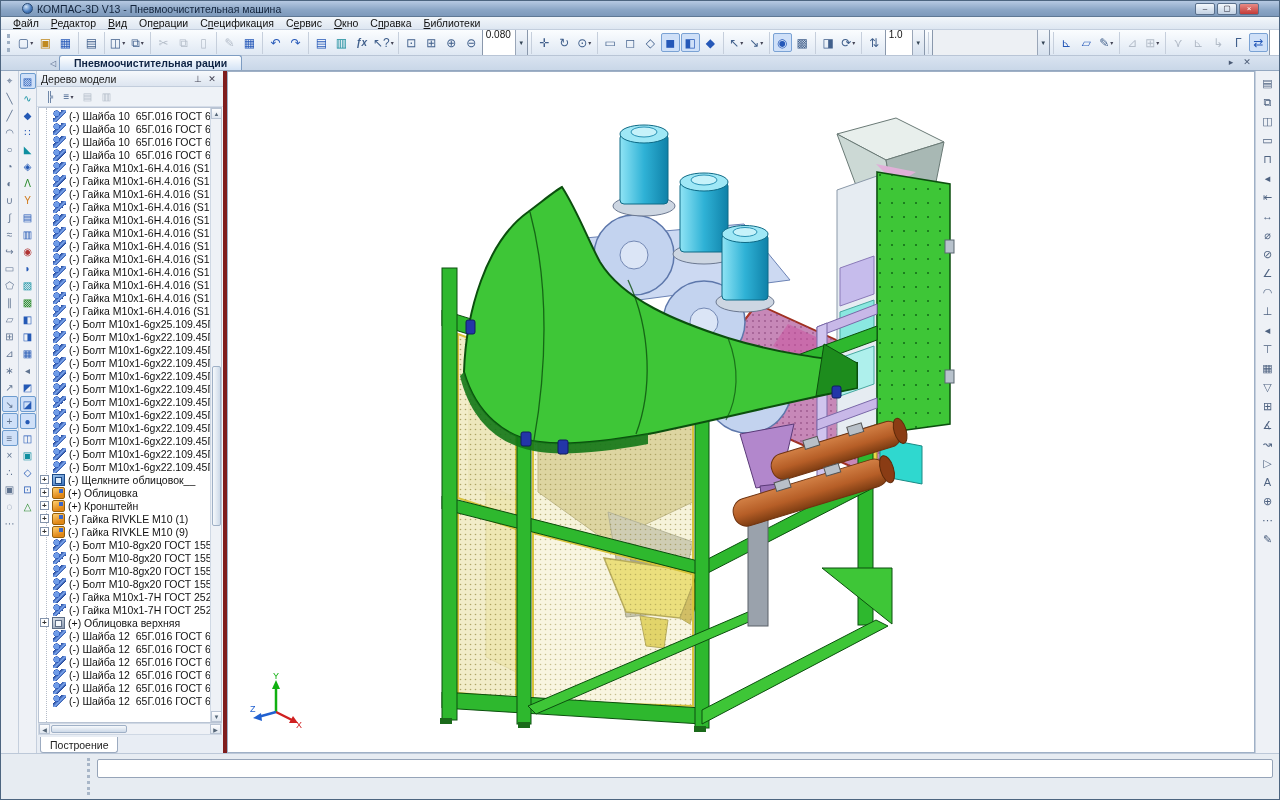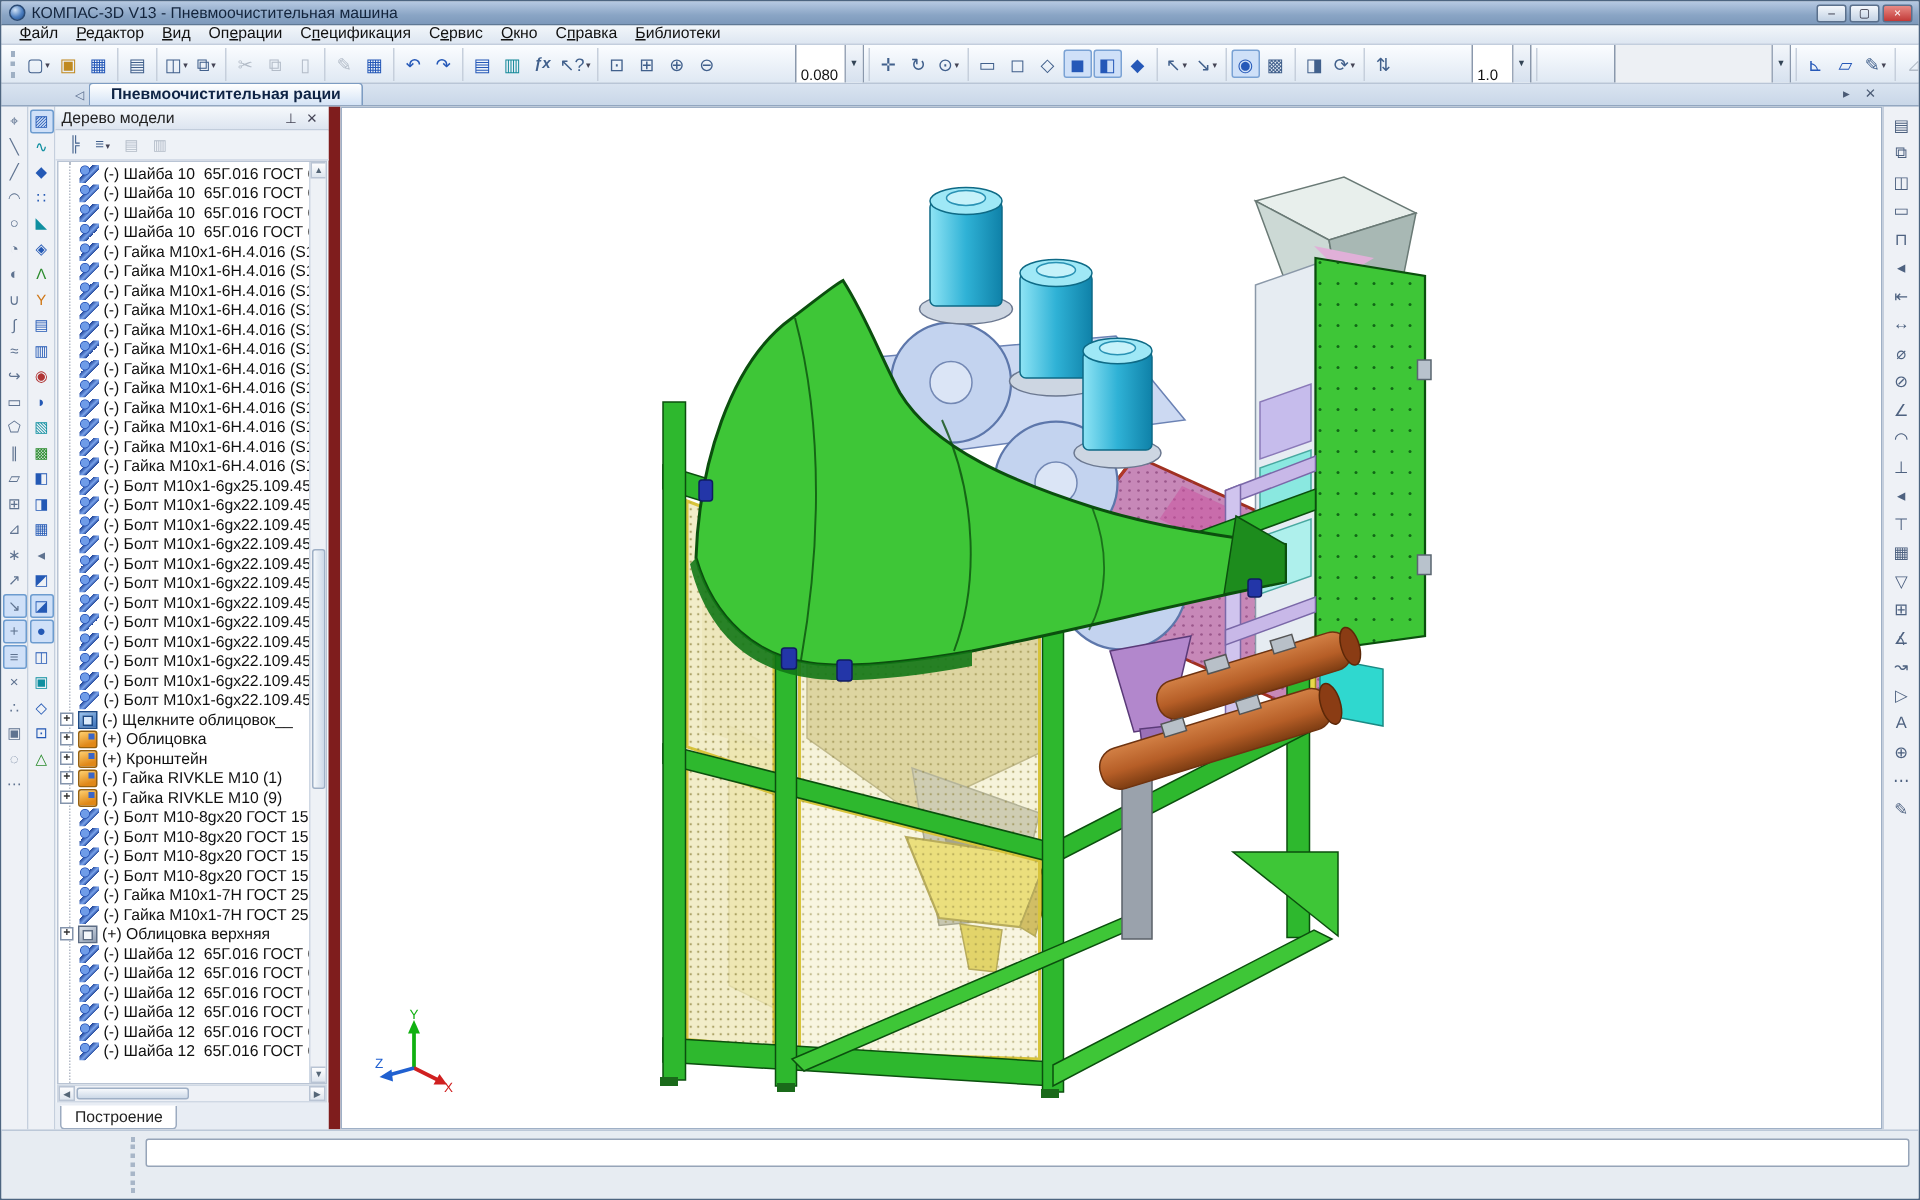--- a/index.html
+++ b/index.html
@@ -2,47 +2,47 @@
 <html style="--green-main: #3ec637; --green-mid: #2da72c; --green-dark: #0f7d14; --frame-green: #2eb82e; --cyan-motor: #38bede; --cyan-light: #8fe4f5; --housing: #c3d3ef; --housing-edge: #5d77ab; --mesh-yellow: #efe9bb; --deck-pink: #c788b8; --hopper-grey: #ccd9d5; --pipe-orange: #b65e27; --funnel-yellow: #e8d84b; --purple-part: #b287cc; --teal-patch: #2fd8cf; --axis-x: #d02020; --axis-y: #10b010; --axis-z: #2060d0;"><head>
 <meta charset="utf-8">
 <style>
   html,body{margin:0;padding:0;width:1280px;height:800px;overflow:hidden;
     font-family:"Liberation Sans",sans-serif;background:#98aec8;}
   *{box-sizing:border-box;}
   .app{width:1280px;height:800px;display:flex;flex-direction:column;border:1px solid #4d6580;background:#e6ecf4;}
 
   
   .titlebar{height:16px;background:linear-gradient(#b6c9e2,#8aa5c5 60%,#7d99bb);display:flex;align-items:center;
-    padding:0 4px;font-size:10.5px;color:#13243c;border-bottom:1px solid #5f7894;}
+    padding:0 20px;font-size:10.5px;color:#13243c;border-bottom:1px solid #5f7894;}
   .appicon{width:11px;height:11px;border-radius:50%;margin:0 4px 0 1px;
     background:radial-gradient(circle at 35% 30%,#cfe2f6,#4d7fc0 55%,#1c4a86);border:1px solid #2a4a74;}
   .titletext{flex:1;white-space:nowrap;overflow:hidden;}
   .winbtns{display:flex;gap:2px;}
   .wbtn{width:20px;height:12px;border:1px solid #5a708c;border-radius:2px;background:linear-gradient(#f4f8fc,#c3d2e4);
     font-size:8px;line-height:10px;text-align:center;color:#223;}
   .wbtn.close{background:linear-gradient(#e88a84,#c23a38);color:#fff;}
 
   
-  .menubar{height:13px;background:linear-gradient(#f2f6fa,#dde6f1);display:flex;align-items:flex-end;padding-left:6px;
+  .menubar{height:13px;background:linear-gradient(#f2f6fa,#dde6f1);display:flex;align-items:center;padding-left:6px;
     font-size:10.5px;color:#111;border-bottom:1px solid #c3cedd;}
   .menu-item{padding:0 6px;height:13px;line-height:13px;cursor:default;}
   .menu-item u{text-decoration:underline;}
 
   
   .toolbar{height:26px;background:linear-gradient(#fbfdff,#dfe8f3);display:flex;align-items:center;
     border-bottom:1px solid #b9c5d6;padding-left:4px;overflow:hidden;}
   .tgrp{display:flex;align-items:center;gap:1px;padding:0 3px;height:22px;border-right:1px solid #c6cfdc;flex:none;}
   .tb{min-width:19px;height:19px;display:flex;align-items:center;justify-content:center;font-size:12px;
     color:#41608c;border:1px solid transparent;border-radius:2px;position:relative;}
   .tb.dis{color:#b3bcc8;}
   .tb.pressed{background:#cfe0f8;border-color:#7aa2d4;}
   .tb.c-blue{color:#2558b8;} .tb.c-gold{color:#c08a20;} .tb.c-teal{color:#168a9a;}
   .tb .fx{font-size:10px;font-style:italic;font-weight:bold;}
   .darr{font-size:6px;margin-left:1px;color:#445;}
-  .combo{display:flex;align-items:flex-end;height:29px;border:1px solid #8a98ac;background:#fff;font-size:10px;color:#111;margin-left:48px;}
+  .combo{display:flex;align-items:flex-start;height:29px;border:1px solid #8a98ac;background:#fff;font-size:10px;color:#111;}
   .combo .cval{padding:0 3px;flex:1;text-align:left;}
   .combo .ca{width:12px;align-self:stretch;background:linear-gradient(#f4f7fb,#d5e0ee);border-left:1px solid #9aa6b8;
     font-size:6px;display:flex;align-items:center;justify-content:center;color:#345;}
   .combo.dis{background:#edf0f4;}
   .grip{width:4px;height:18px;border-left:3px dotted #9fb0c4;margin:0 2px;flex:none;}
 
   
   .tabbar{height:15px;background:linear-gradient(#d9e3f0,#c9d7e8);display:flex;align-items:flex-end;
     border-bottom:1px solid #93a7c0;font-size:10.5px;position:relative;}
   .tabscroll{width:12px;height:13px;font-size:8px;color:#55688a;display:flex;align-items:center;justify-content:center;margin-left:46px;}
@@ -56,21 +56,21 @@
   .strip{width:18px;background:#eef1f6;border-right:1px solid #c5cfdd;padding-top:2px;flex:none;overflow:hidden;}
   .strip.right{width:24px;border-right:none;border-left:1px solid #c5cfdd;padding-top:3px;}
   .sbtn{width:16px;height:16px;margin:0 auto 1px;display:flex;align-items:center;justify-content:center;
     font-size:10px;color:#5f7390;border:1px solid transparent;border-radius:2px;}
   .strip.right .sbtn{width:19px;height:18px;font-size:11px;color:#4e6280;}
   .sbtn.pressed{background:#cfe0f8;border-color:#6d9ccf;}
   .sbtn.c-blue{color:#2459b5;} .sbtn.c-teal{color:#0f8fa0;} .sbtn.c-orange{color:#d07818;}
   .sbtn.c-green{color:#2c8c2e;} .sbtn.c-red{color:#b03434;}
 
   
-  .treewrap{width:190px;background:#f2f5f9;border-right:8px solid #7f1d1d;display:flex;flex-direction:column;flex:none;}
+  .treewrap{width:190px;background:#f2f5f9;border-right:4px solid #7f1d1d;display:flex;flex-direction:column;flex:none;}
   .treehead{height:16px;background:linear-gradient(#f6f9fc,#dde5f0);border-bottom:1px solid #c2cddc;display:flex;
     align-items:center;font-size:10.5px;color:#222;padding:0 4px;}
   .treehead .t{flex:1;}
   .phbtn{width:14px;height:12px;font-size:9px;color:#445;display:flex;align-items:center;justify-content:center;}
   .treetools{height:20px;display:flex;align-items:center;gap:2px;padding:0 4px;background:#eef2f7;border-bottom:1px solid #d4dce8;}
   .treetools .tb{min-width:17px;height:17px;font-size:10px;}
   .treebody{flex:1;background:#fff;border:1px solid #b9c4d4;margin:0 1px;position:relative;overflow:hidden;display:flex;}
   .tree{flex:1;overflow:hidden;padding-top:1px;position:relative;}
   .tree::before{content:"";position:absolute;left:7px;top:0;bottom:0;border-left:1px dotted #b5bcc8;}
   .trow{display:flex;align-items:center;height:13px;white-space:nowrap;overflow:hidden;padding-left:14px;position:relative;}

